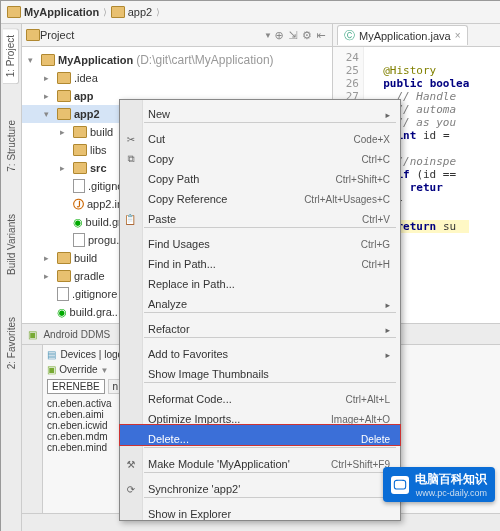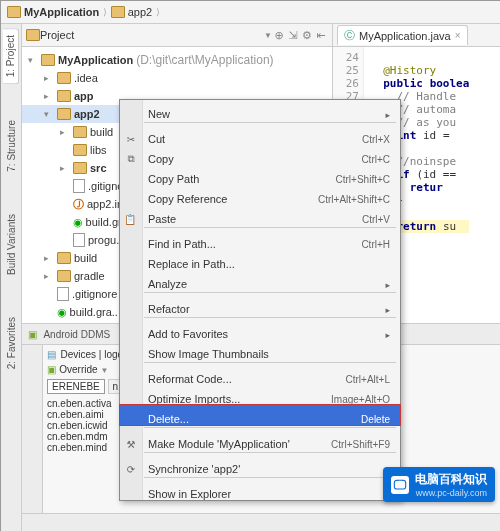--- a/index.html
+++ b/index.html
@@ -23,21 +23,21 @@
 .folder-icon{width:12px;height:10px;background:#e8c070;border:1px solid #b08830;border-radius:1px}
 .file-icon{width:10px;height:12px;background:#fff;border:1px solid #999}
 .editor-area{flex:1;display:flex;flex-direction:column;overflow:hidden}
 .editor-tabs{height:22px;background:#f4f4f4;border-bottom:1px solid #ccc;display:flex;align-items:center;padding:0 4px}
 .editor-tab{display:flex;align-items:center;gap:4px;background:#fff;border:1px solid #ccc;border-bottom:none;padding:2px 6px;border-radius:3px 3px 0 0}
 .editor-tab .x{color:#999;font-size:10px;cursor:pointer}
 .gutter{width:26px;background:#f9f9f9;color:#999;text-align:right;padding:4px 4px 0 0;font-family:Consolas,monospace;font-size:11px;border-right:1px solid #eee;float:left}
 .code{overflow:hidden;font-family:Consolas,monospace;font-size:11px;padding:4px 0 0 6px}
 .code .kw{color:#000080;font-weight:bold}
 .code .ann{color:#808000}
-.code .cm{color:#808080;}
+.code .cm{color:#808080;font-style:italic}
 .code .hl{background:#fff8c5;display:block}
 .bottom-panel{position:absolute;left:21px;right:0;bottom:18px;height:190px;background:#f7f7f7;border-top:1px solid #ccc;display:flex;flex-direction:column}
 .bp-title{height:20px;background:#ececec;border-bottom:1px solid #ccc;display:flex;align-items:center;padding:0 6px;gap:6px;font-size:10px;color:#555}
 .bp-body{flex:1;display:flex}
 .bp-left{width:20px;background:#ececec;border-right:1px solid #ccc}
 .bp-main{flex:1;padding:4px;font-size:10px;overflow:hidden}
 .logcat-head{display:flex;align-items:center;gap:4px;margin-bottom:4px}
 .erene{border:1px solid #999;background:#fff;padding:1px 4px;margin-bottom:4px;display:inline-block}
 .loglines div{white-space:nowrap}
 .contextmenu{position:absolute;left:118px;top:98px;width:280px;background:#f4f4f4;border:1px solid #888;box-shadow:2px 2px 6px rgba(0,0,0,0.3);z-index:50}
@@ -207,41 +207,45 @@
   <div class="contextmenu">
     <div class="cm-iconcol"></div>
     <div class="item">
         <span>New</span>
         <span class="arr">▸</span>
       </div>
     <div class="sep"></div>
     <div class="item">
         <span class="li">✂</span>
         <span>Cut</span>
-        <span class="sc">Ctrl+X</span>
+        <span class="sc">Code+X</span>
       </div>
     <div class="item">
         <span class="li">⧉</span>
         <span>Copy</span>
         <span class="sc">Ctrl+C</span>
       </div>
     <div class="item">
         <span>Copy Path</span>
         <span class="sc">Ctrl+Shift+C</span>
       </div>
     <div class="item">
         <span>Copy Reference</span>
-        <span class="sc">Ctrl+Alt+Shift+C</span>
+        <span class="sc">Ctrl+Alt+Usages+C</span>
       </div>
     <div class="item">
         <span class="li">📋</span>
         <span>Paste</span>
         <span class="sc">Ctrl+V</span>
       </div>
     <div class="sep"></div>
+    <div class="item">
+        <span>Find Usages</span>
+        <span class="sc">Ctrl+G</span>
+      </div>
     <div class="item">
         <span>Find in Path...</span>
         <span class="sc">Ctrl+H</span>
       </div>
     <div class="item">
         <span>Replace in Path...</span>
       </div>
     <div class="item">
         <span>Analyze</span>
         <span class="arr">▸</span>

